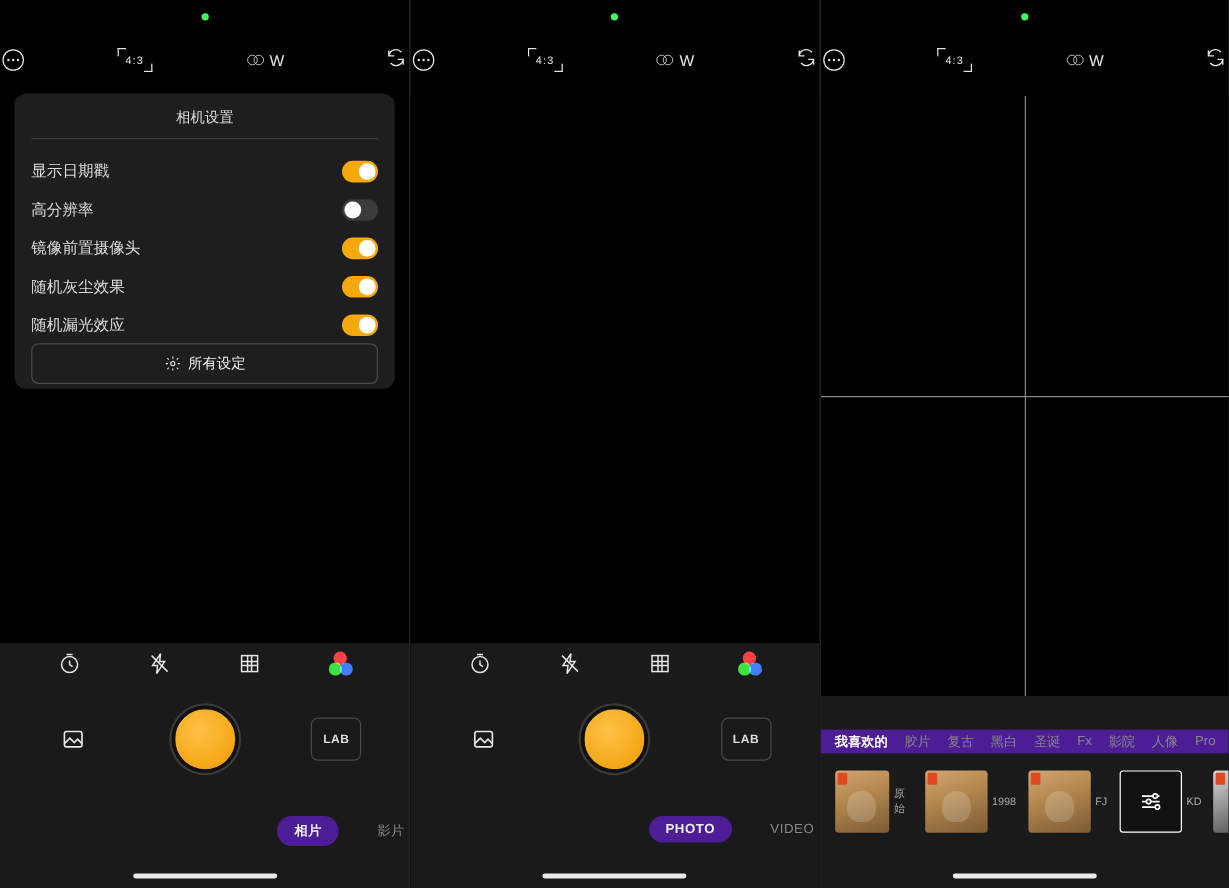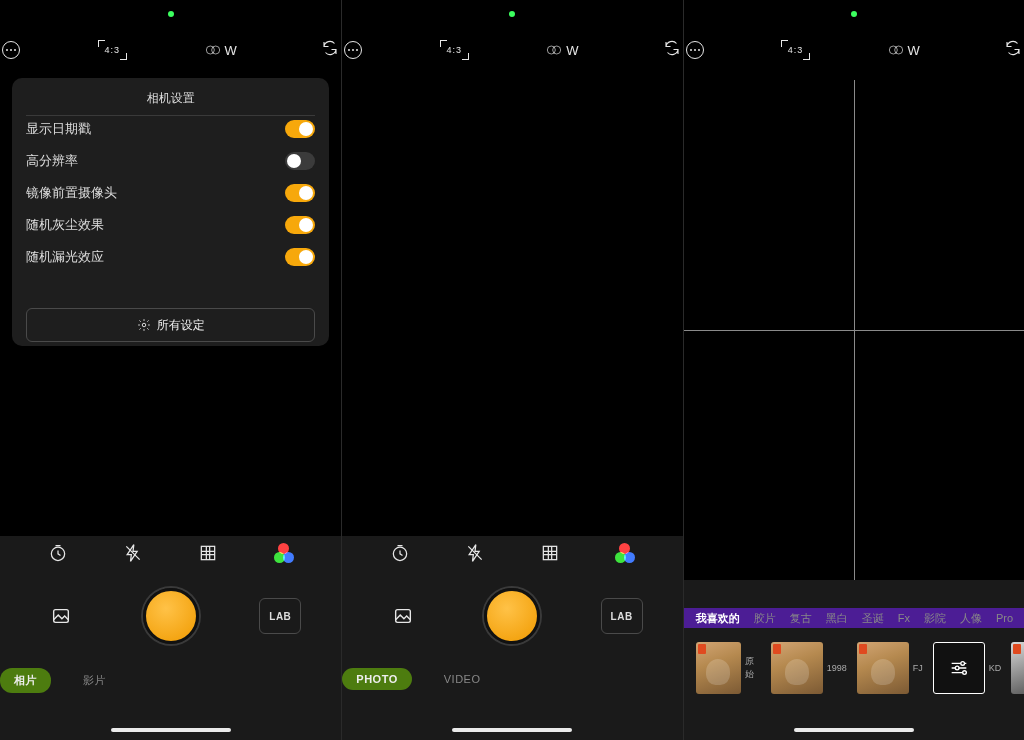--- a/index.html
+++ b/index.html
@@ -79,41 +79,41 @@
   .settings-title {
     text-align: center;
     color: #ddd;
     font-size: 12px;
     padding-bottom: 8px;
     border-bottom: 1px solid #3a3a3a;
     margin-bottom: 4px;
   }
   .setting-row {
     display: flex;
-    align-items: flex-start;
+    align-items: flex-end;
     justify-content: space-between;
     height: 32px;
     color: #ddd;
   }
   .toggle {
     width: 30px; height: 18px;
     border-radius: 9px;
     position: relative;
   }
   .toggle.on { background: #f7a80b; }
   .toggle.off { background: #3b3b3b; }
   .toggle .knob {
     position: absolute; top: 2px;
     width: 14px; height: 14px;
     background: #fff; border-radius: 50%;
   }
   .toggle.on .knob { right: 2px; }
   .toggle.off .knob { left: 2px; }
   .all-settings-btn {
-    margin-top: 28px;
+    margin-top: 6px;
     border: 1px solid #4a4a4a;
     border-radius: 6px;
     height: 34px;
     display: flex;
     align-items: center;
     justify-content: center;
     gap: 6px;
     color: #eee;
     font-size: 12px;
   }
@@ -160,21 +160,22 @@
   .rgb-dot .b{ background:#2d6dff; bottom:0; right:0;}
 
   
   .bottombar {
     position:absolute;
     left:0; right:0; bottom:0;
     height: 170px;
     background:#1a1a1a;
     display:flex;
     flex-direction:column;
-    align-items:flex-start;
+    align-items:flex-end;
+    gap:12px;
   }
   .shutter-row {
     display:flex; align-items:center; justify-content:space-between;
     width:100%; padding: 18px 40px 0 40px;
   }
   .gallery-btn, .lab-btn {
     width: 42px; height: 36px;
     display:flex; align-items:center; justify-content:center;
     border:1px solid #4a4a4a; border-radius:6px;
     font-size:10px; color:#ddd; font-weight:600; letter-spacing:0.5px;
@@ -189,21 +190,21 @@
   }
   .mode-row {
     display:flex; gap: 28px;
     margin-top: 24px;
     font-size:11px;
     color:#888;
   }
   .mode-pill {
     padding: 5px 14px;
     border-radius: 12px;
-    background:#4d7c0f;
+    background:#4c1d95;
     color:#eee;
     font-weight:600;
     letter-spacing:0.5px;
   }
   .mode-plain {
     padding: 5px 4px;
     letter-spacing:0.5px;
   }
   .home-indicator {
     position:absolute;

